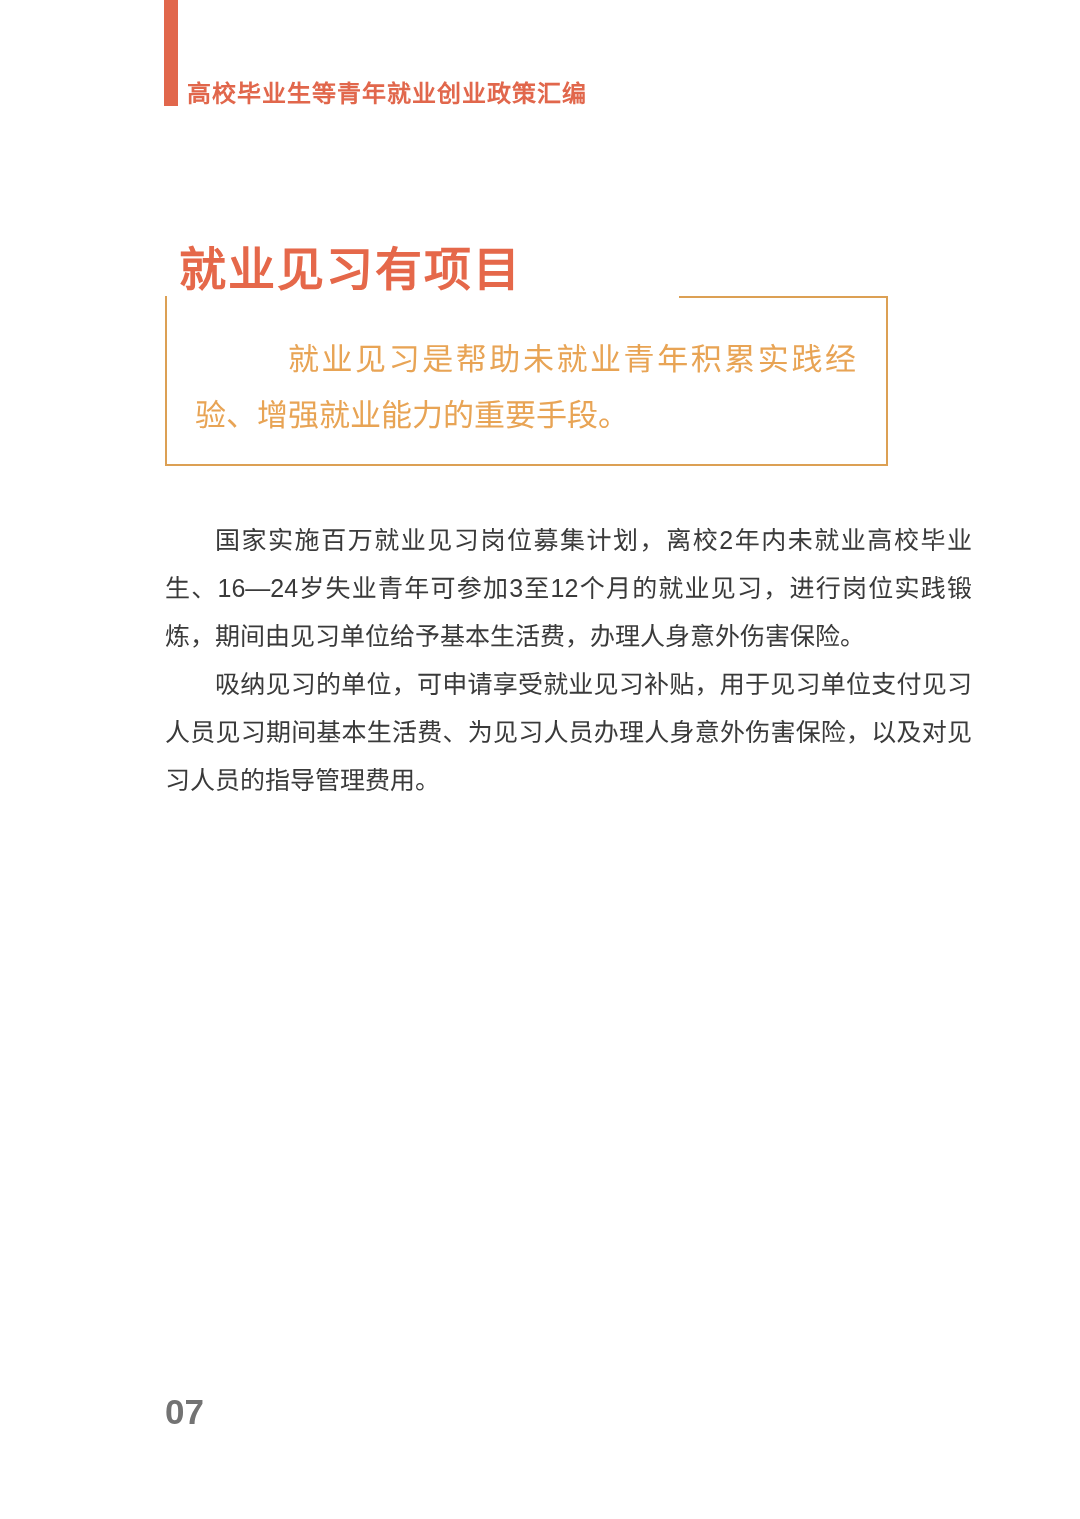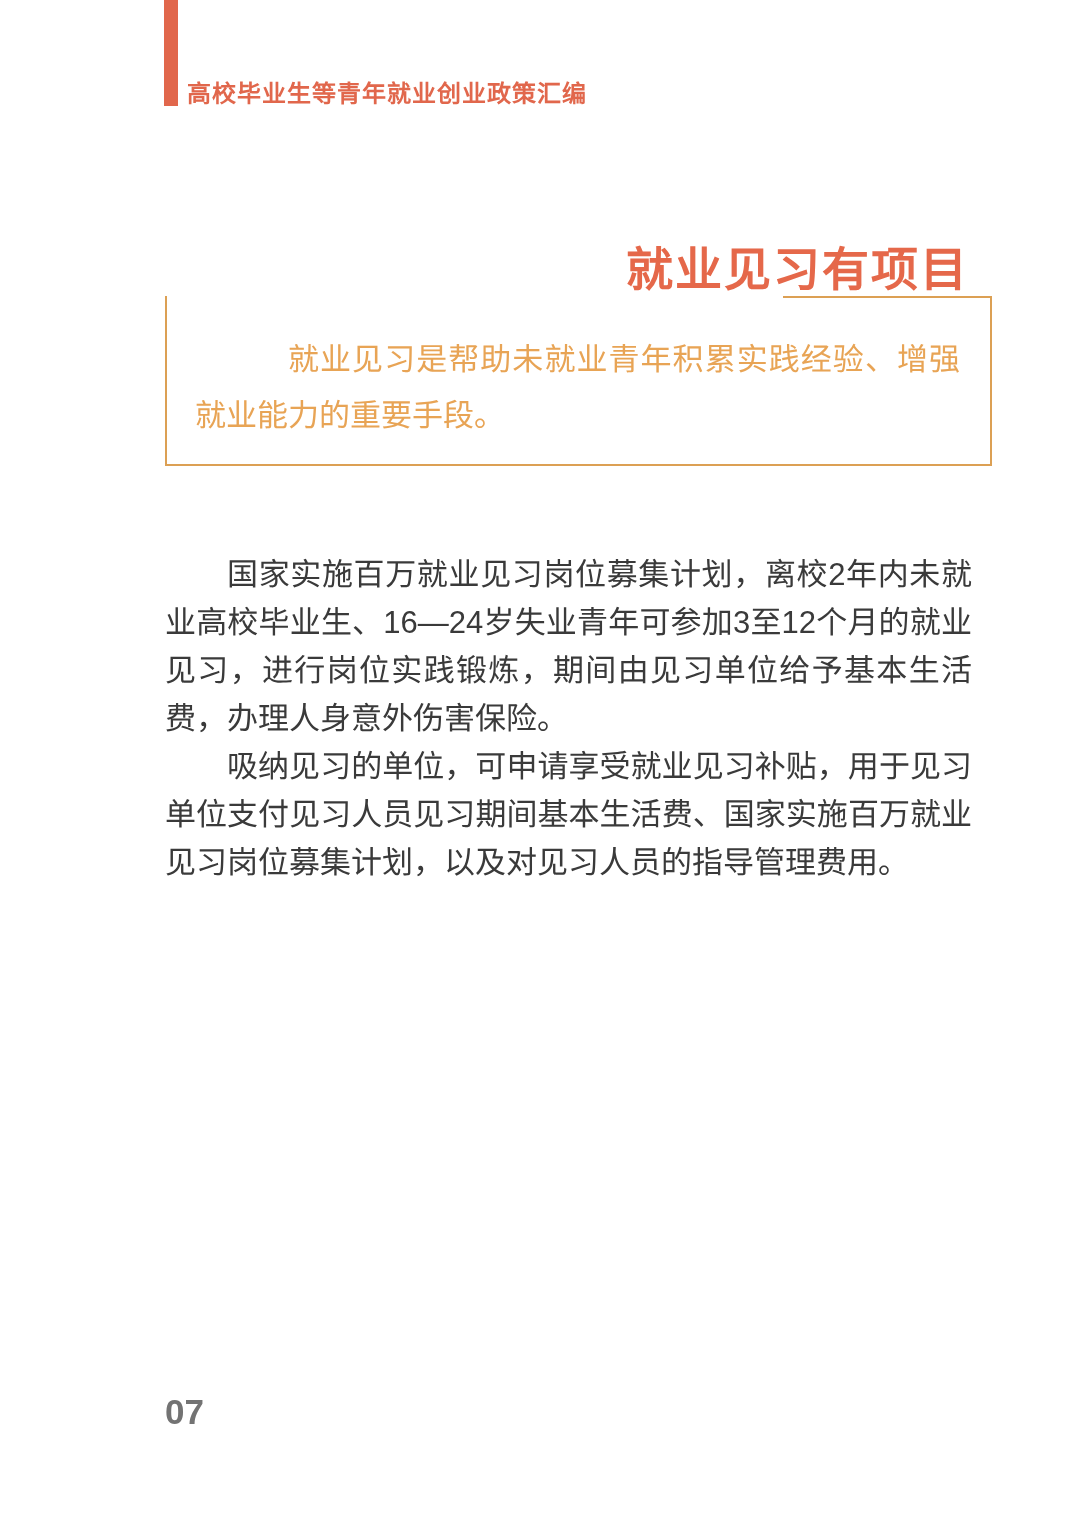--- a/index.html
+++ b/index.html
@@ -33,37 +33,37 @@
     font-size: 24px;
     font-weight: bold;
     letter-spacing: 1px;
     color: #E1674C;
     white-space: nowrap;
   }
 
   
   .doc-title {
     position: absolute;
-    left: 135px;
+    left: 152px;
     top: 200px;
     width: 807px;
-    text-align: right;
+    text-align: left;
     font-size: 47px;
     font-weight: bold;
     letter-spacing: 2px;
     color: #E5684A;
     white-space: nowrap;
   }
 
   
   .callout {
     position: absolute;
     left: 138px;
     top: 296px;
-    width: 827px;
+    width: 723px;
     height: 170px;
     box-sizing: border-box;
     border-left: 2px solid #DCA054;
     border-right: 2px solid #DCA054;
     border-bottom: 2px solid #DCA054;
   }
   .callout-topline {
     position: absolute;
     top: 0;
     right: 0;
@@ -78,23 +78,23 @@
     line-height: 56px;
     color: #E8A455;
     text-indent: 3em;
     text-align: justify;
   }
 
   
   .body-text {
     position: absolute;
     left: 138px;
-    top: 551px;
+    top: 516px;
     width: 807px;
-    font-size: 31px;
+    font-size: 25px;
     line-height: 48px;
     color: #3A3A3A;
     text-align: justify;
   }
   .body-text p {
     margin: 0;
     text-indent: 2em;
   }
 
   
@@ -117,18 +117,18 @@
 
   <h1 class="doc-title">就业见习有项目</h1>
 
   <div class="callout">
     <div class="callout-topline"></div>
     <p class="callout-text">就业见习是帮助未就业青年积累实践经验、增强就业能力的重要手段。</p>
   </div>
 
   <div class="body-text">
     <p>国家实施百万就业见习岗位募集计划，离校2年内未就业高校毕业生、16—24岁失业青年可参加3至12个月的就业见习，进行岗位实践锻炼，期间由见习单位给予基本生活费，办理人身意外伤害保险。</p>
-    <p>吸纳见习的单位，可申请享受就业见习补贴，用于见习单位支付见习人员见习期间基本生活费、国家实施百万就业见习岗位募集计划，以及对见习人员的指导管理费用。</p>
+    <p>吸纳见习的单位，可申请享受就业见习补贴，用于见习单位支付见习人员见习期间基本生活费、为见习人员办理人身意外伤害保险，以及对见习人员的指导管理费用。</p>
   </div>
 
   <div class="page-number">07</div>
 
 </div>
 
 </body></html>

